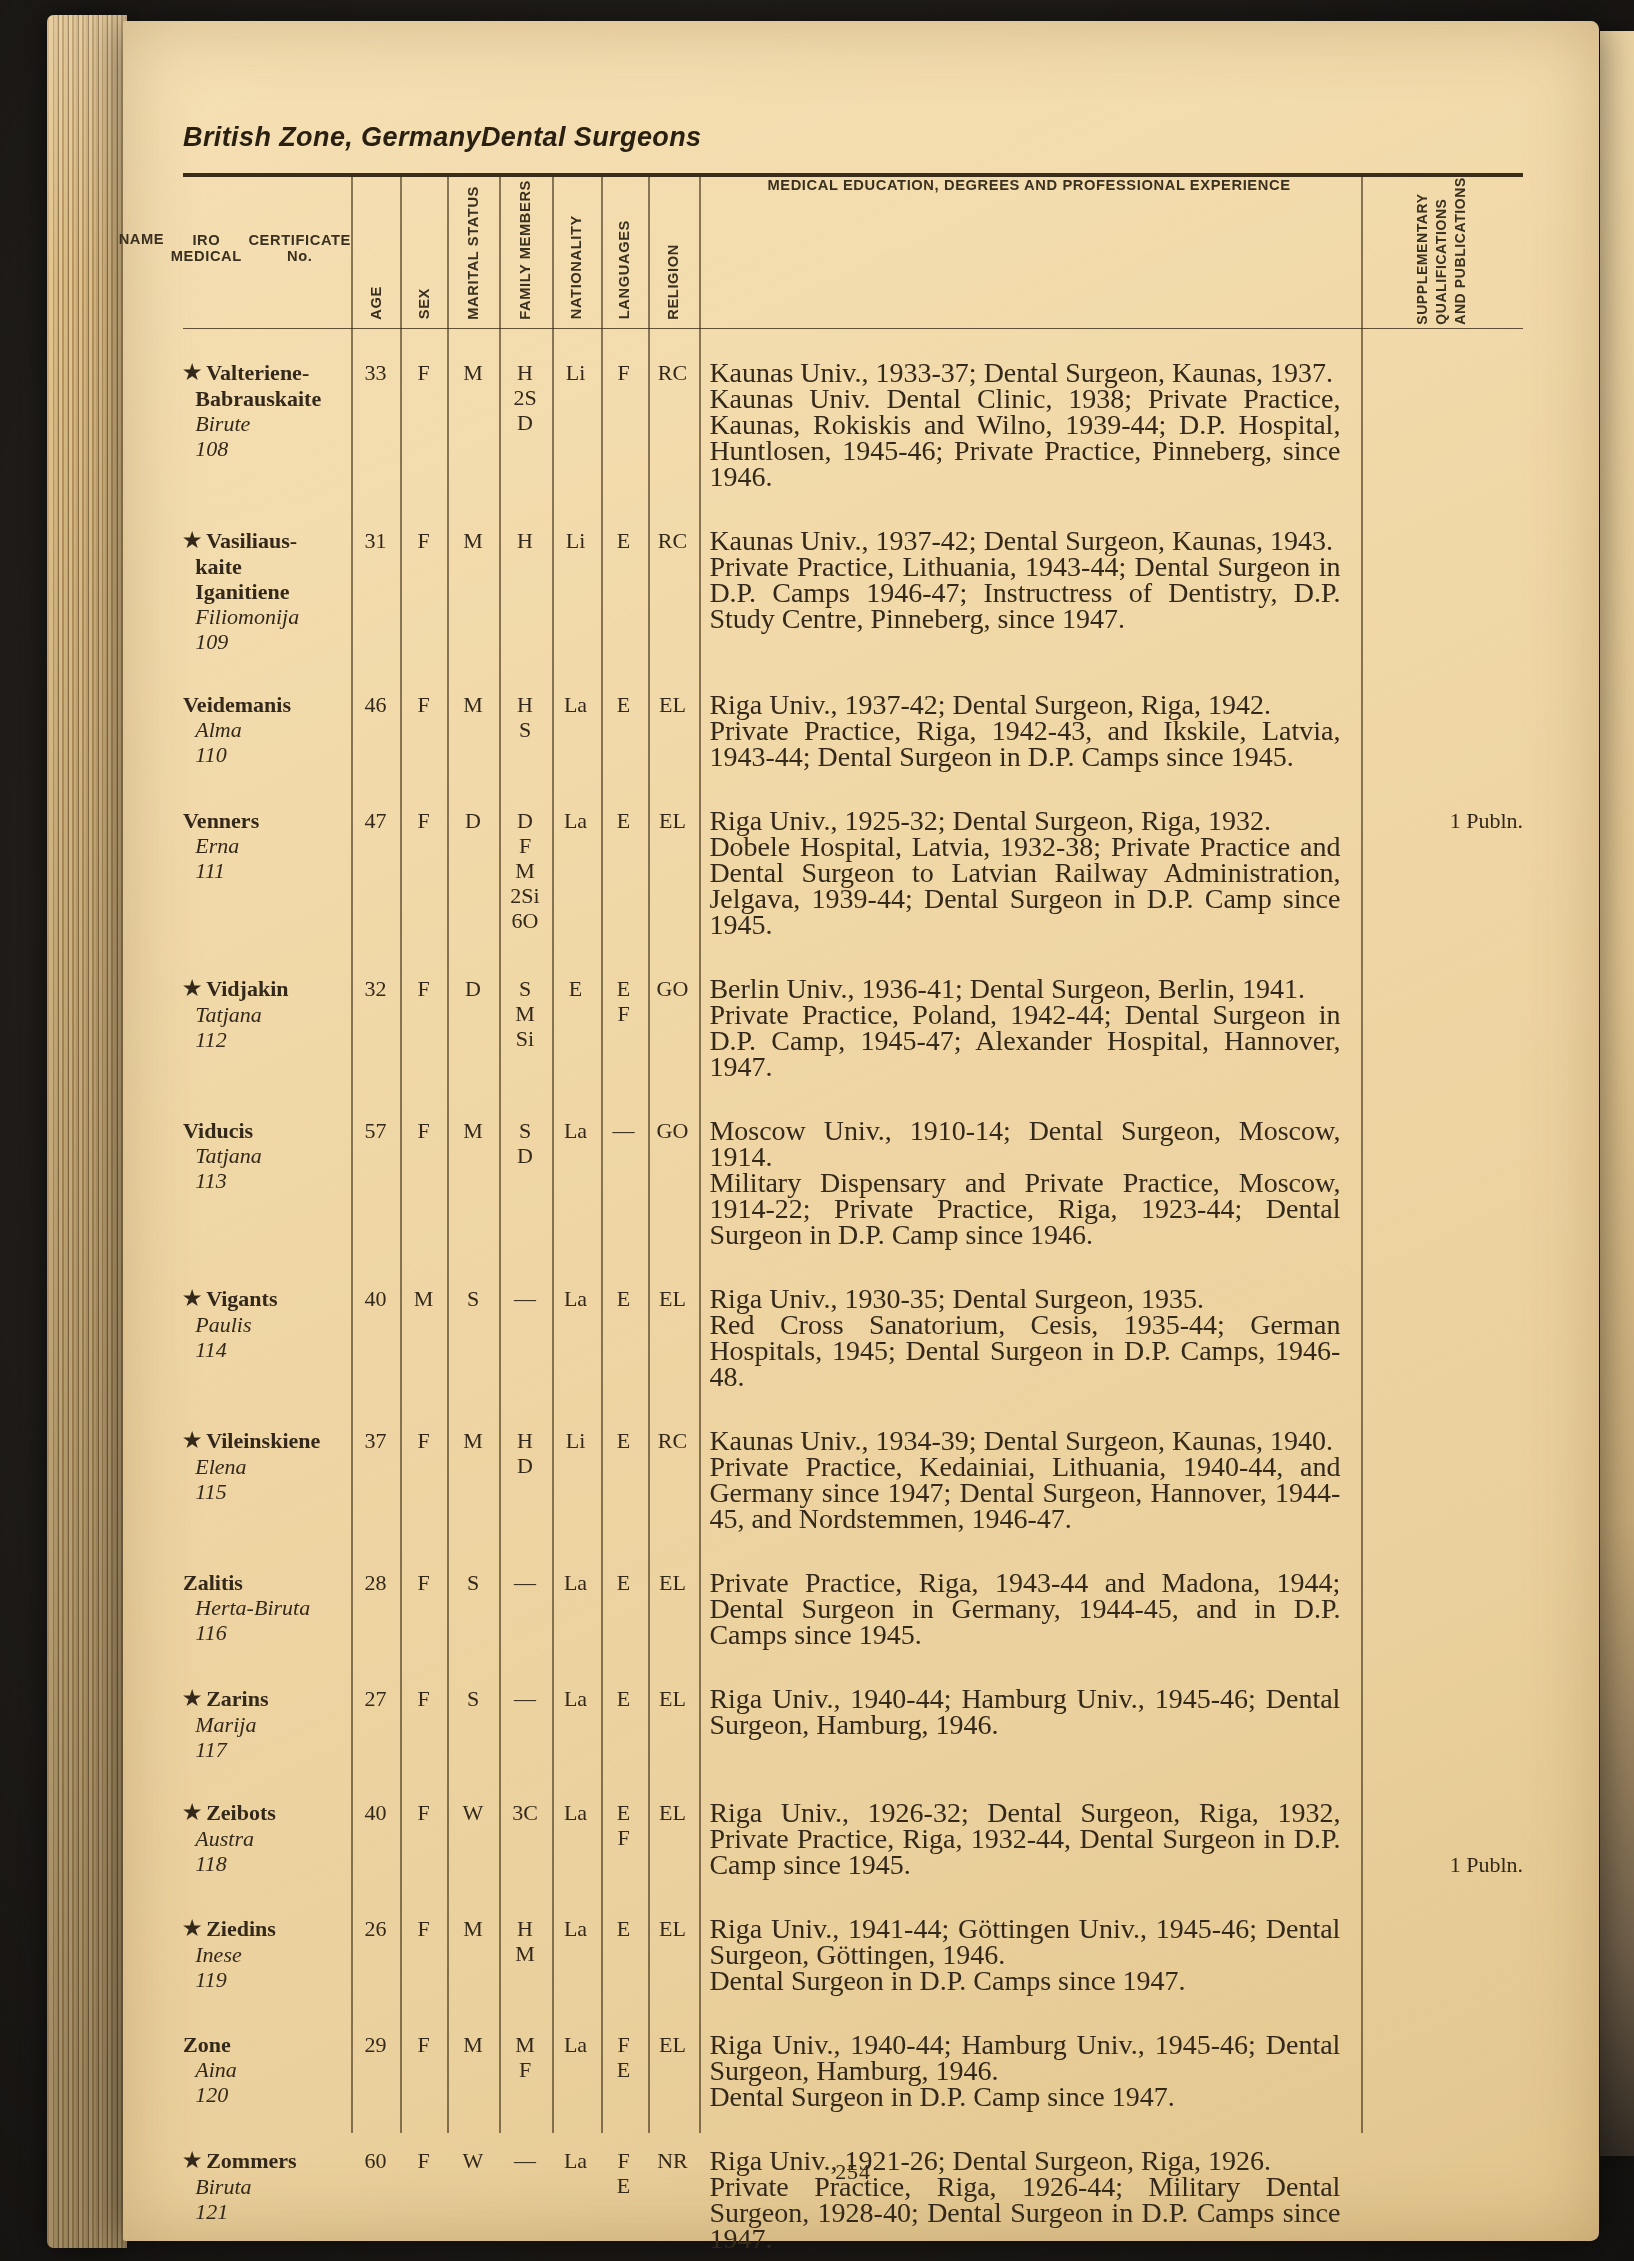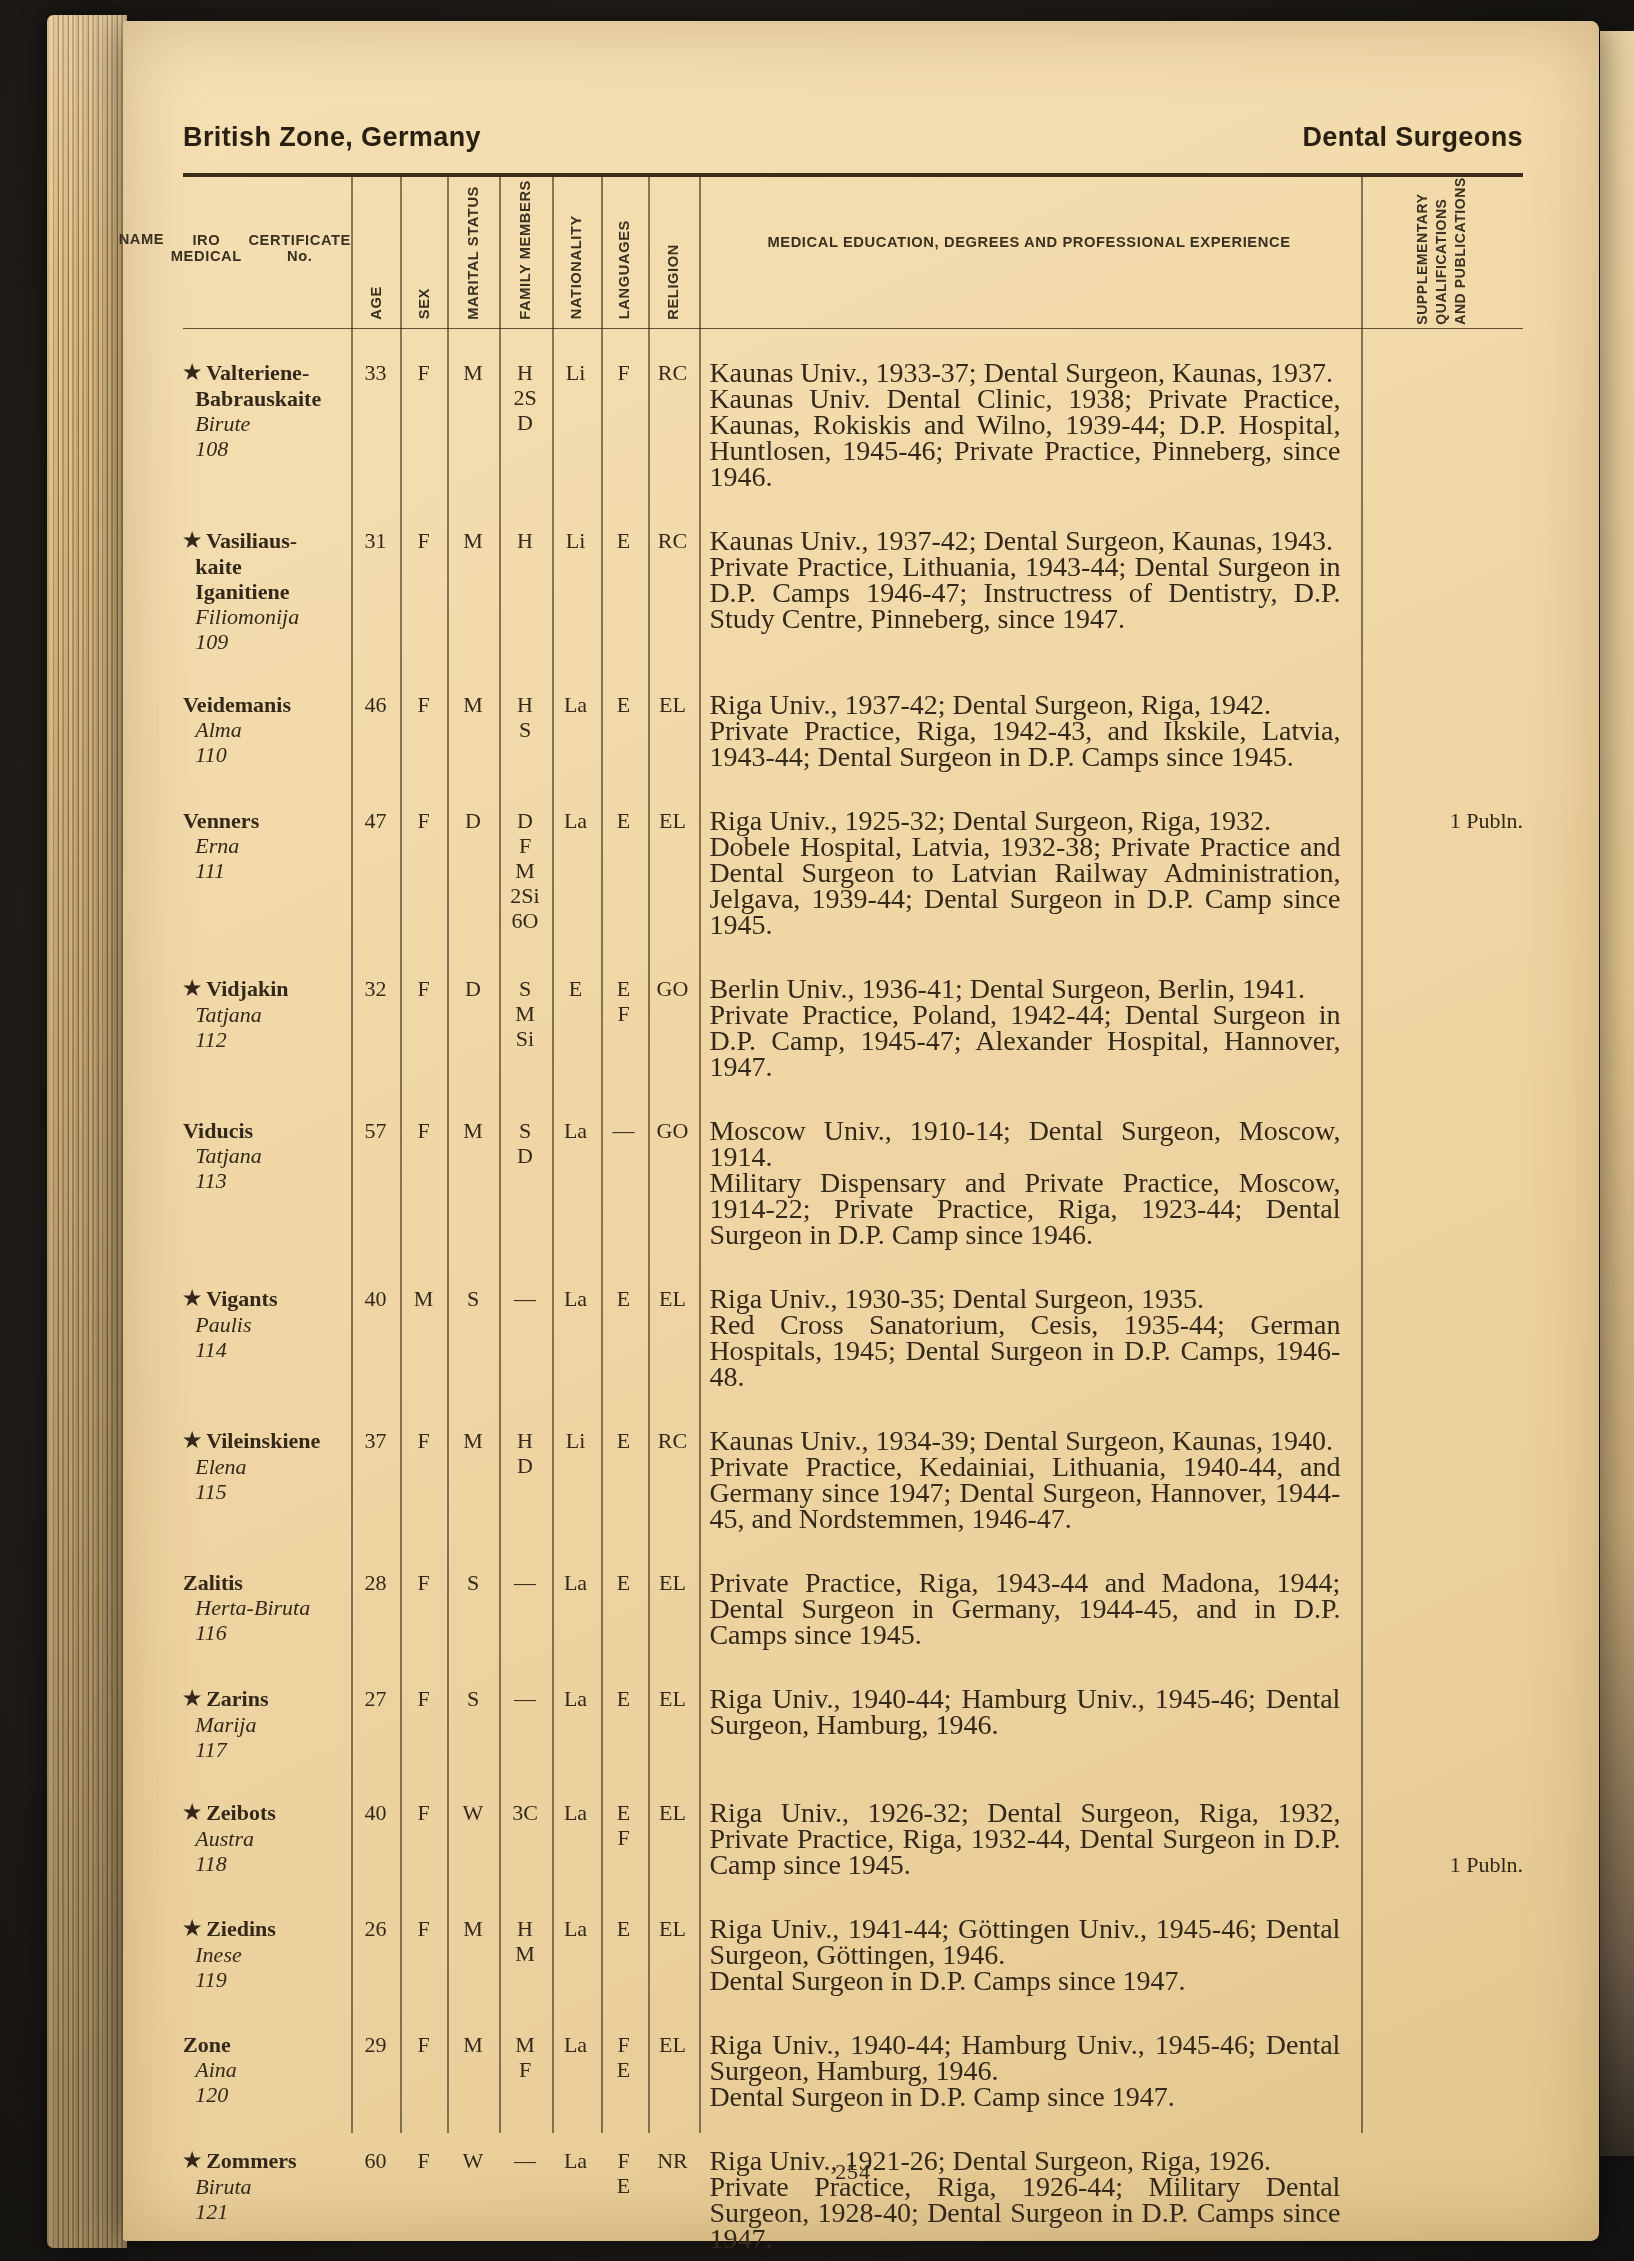--- a/index.html
+++ b/index.html
@@ -34,35 +34,35 @@
     background:linear-gradient(180deg,#ecd4a4 0%,#e3c690 45%,#c6a977 70%,#71604a 90%,#332d25 100%);
     box-shadow:-6.5px 0 9.8px rgba(0,0,0,.45);
   }
   .page{
     position:absolute;left:123px;top:21px;width:1476px;height:2220px;
     background:linear-gradient(155deg,#f5e0b4 0%,var(--paper) 40%,#ead09c 75%,#e2c58d 100%);
     box-shadow:inset 0 0 74px rgba(110,75,30,.28), 0 0 41px rgba(0,0,0,.55);
     border-radius:3.3px 8.2px 8.2px 3.3px;
   }
   .content{position:absolute;left:60px;top:98px;width:1340px;}
-  .titles{display:flex;justify-content:space-between;align-items:flex-end;height:34px;
+  .titles{display:flex;justify-content:flex-start;align-items:flex-end;height:34px;
     font-family:"Liberation Sans", sans-serif;font-weight:700;font-size:27px;
-    letter-spacing:0.4px;color:#2a2012;}
+    letter-spacing:0.4px;color:#2a2012;font-style:italic;}
   .table{position:relative;margin-top:19.6px;border-top:4.1px solid #3a2d1a;height:1960px;}
   .vline{position:absolute;top:0;bottom:0;width:1.6px;background:var(--rule);}
   .grid-cols{display:grid;grid-template-columns:var(--cols);}
   .table-head{height:152px;border-bottom:1.6px solid rgba(61,46,25,.8);
     font-family:"Liberation Sans", sans-serif;font-weight:600;font-size:14.7px;
     letter-spacing:0.6px;color:#3a3020;}
   .name-head{display:flex;flex-direction:row;justify-content:flex-end;align-items:center;
     padding-bottom:8.2px;gap:6.5px;text-align:center;line-height:16.3px;}
   .name-head div:first-child{margin-bottom:18px;}
   .rcell{display:flex;align-items:flex-end;justify-content:center;padding-bottom:8.2px;}
   .rot{display:block;writing-mode:vertical-rl;transform:rotate(180deg);white-space:nowrap;}
-  .edu-head{display:flex;align-items:center;justify-content:center;text-align:center;
+  .edu-head{display:flex;align-items:flex-start;justify-content:center;text-align:center;
     padding-bottom:19.6px;}
   .suppl-head{display:flex;align-items:flex-end;justify-content:center;padding-bottom:3.3px;}
   .rot3{writing-mode:vertical-rl;transform:rotate(180deg);font-size:14px;line-height:19px;}
   .rot3 div{white-space:nowrap;}
   .rows{padding-top:31px;}
   .row{grid-template-columns:var(--cols);margin-bottom:38px;}
   .row{display:grid;}
   .name-cell{font-weight:700;font-size:22px;line-height:25px;}
   .name-line{white-space:nowrap;}
   .name-line.cont{padding-left:12.3px;}

